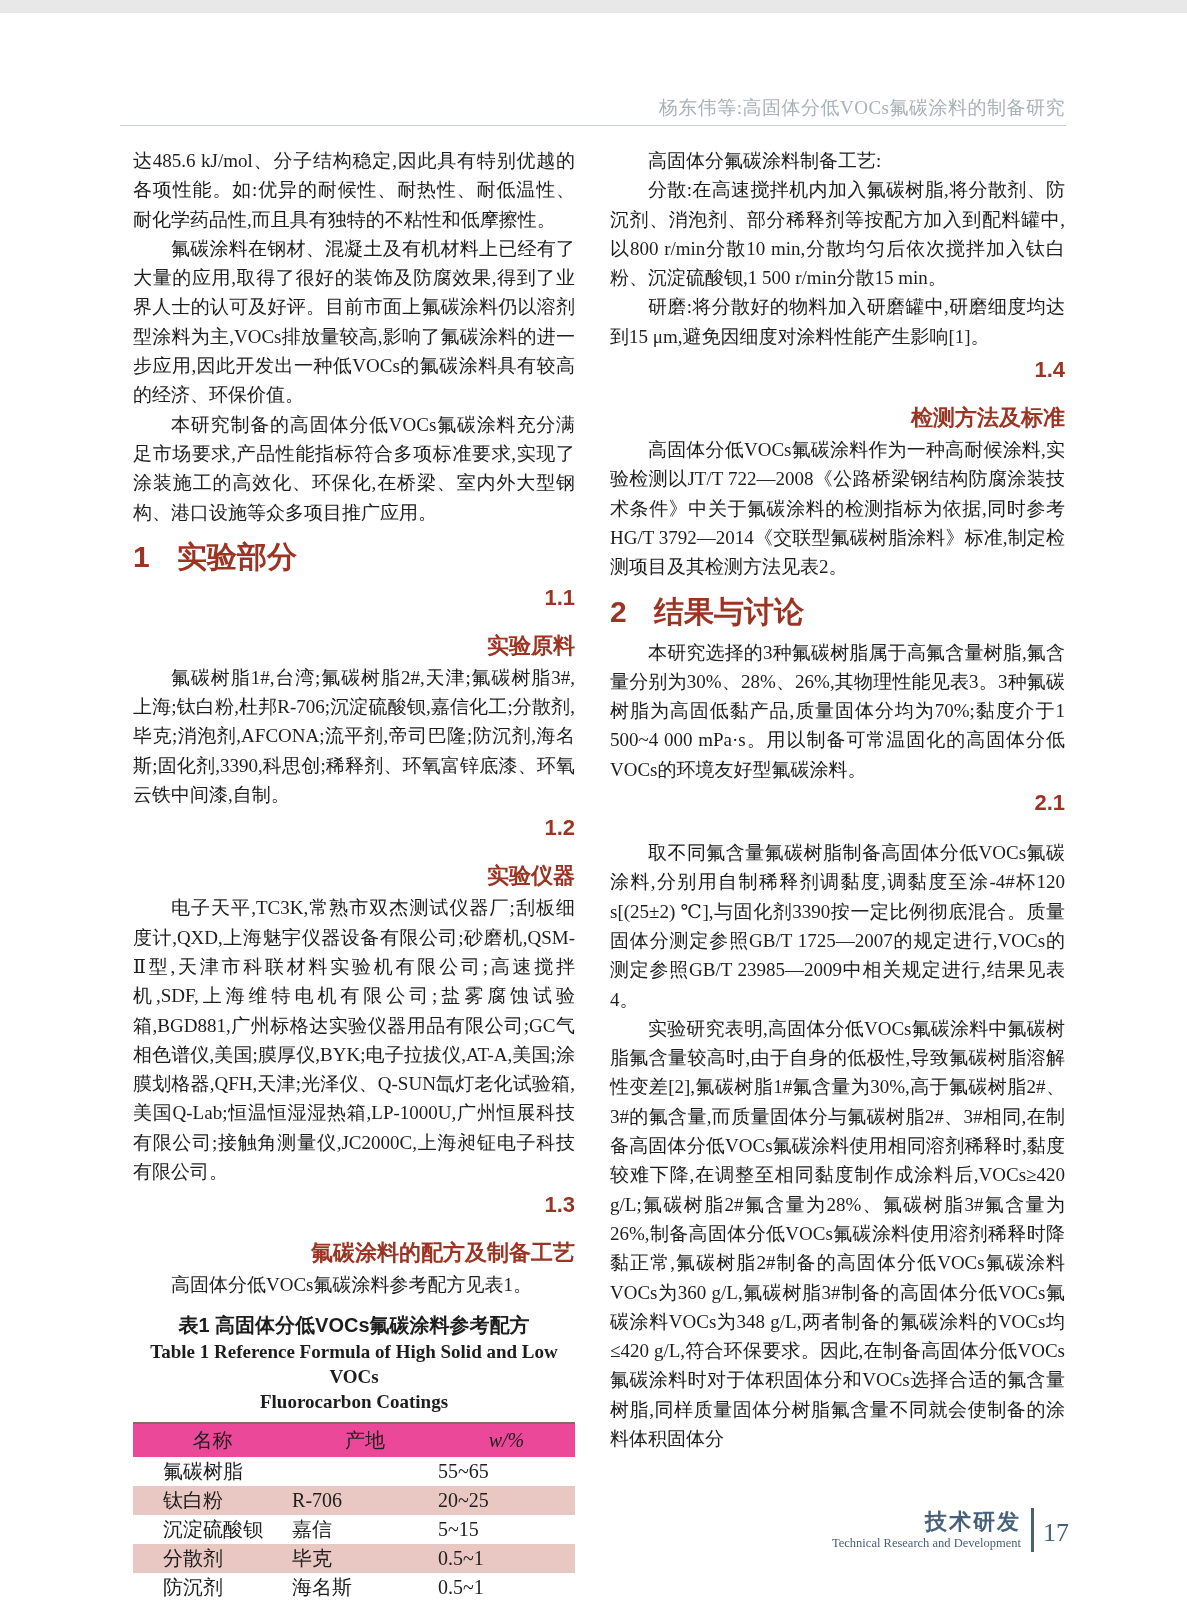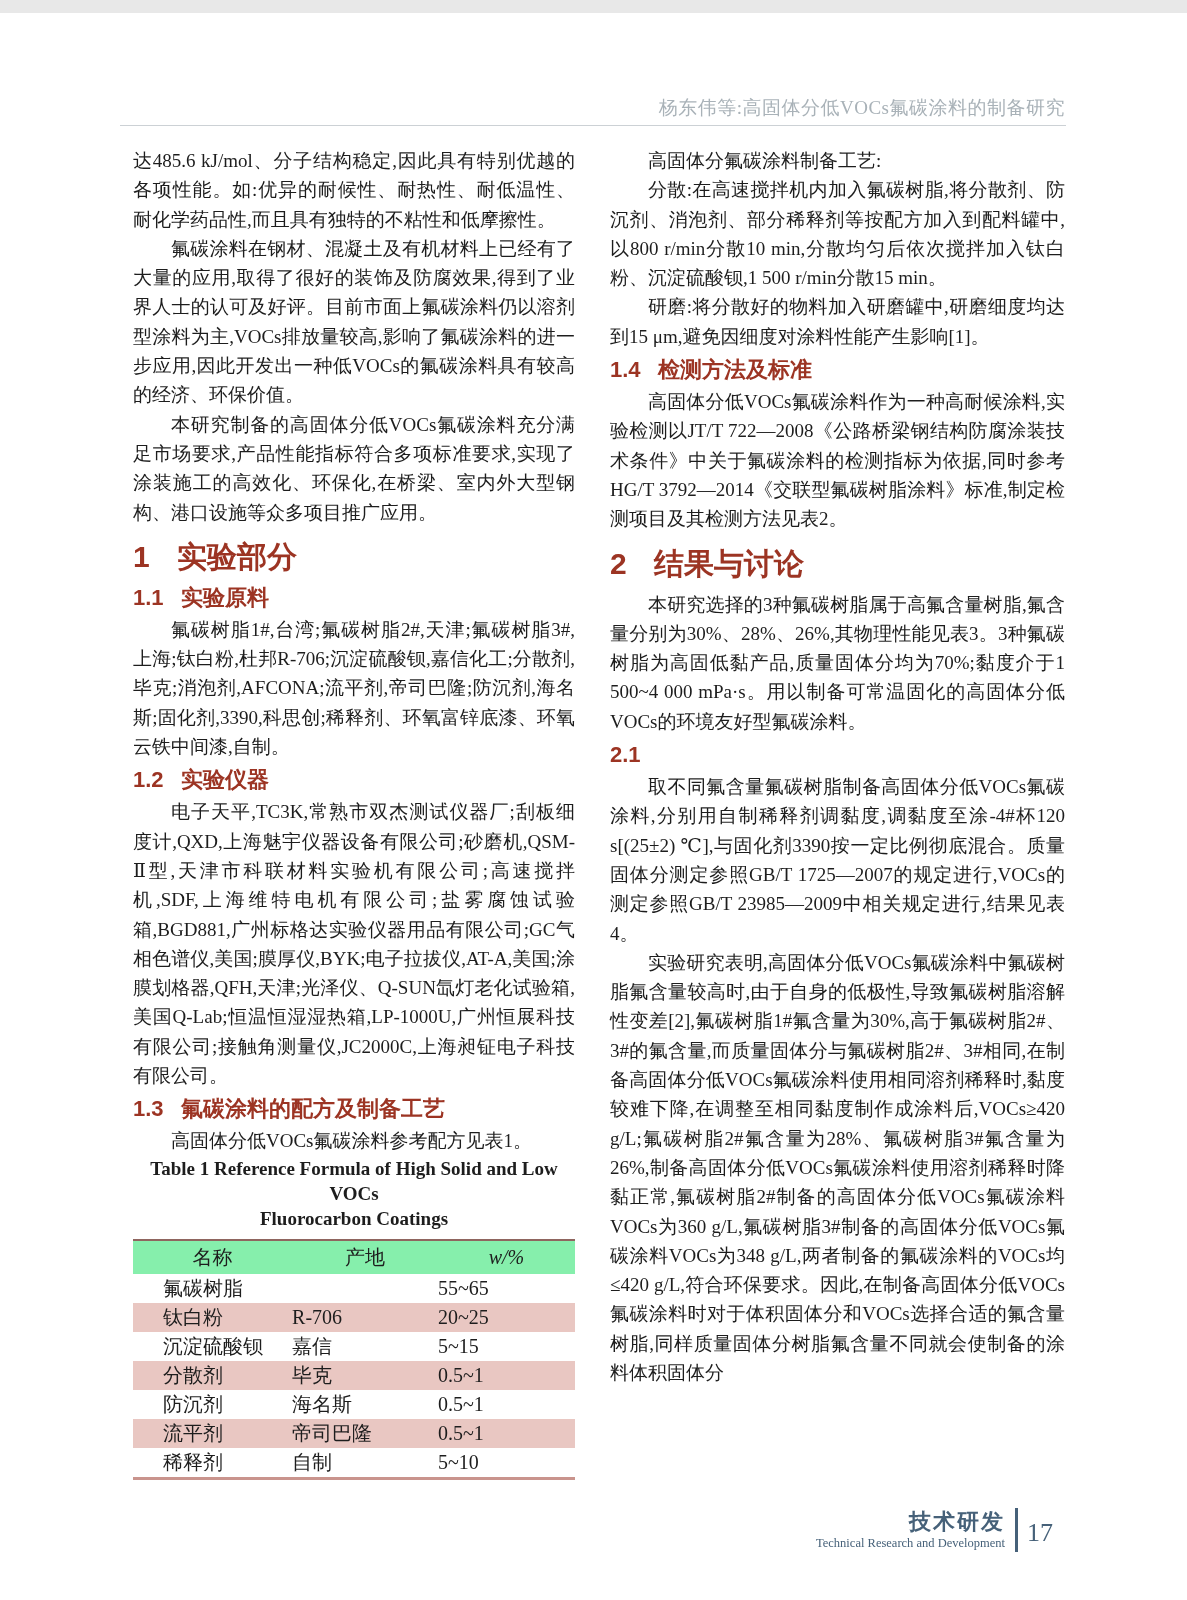--- a/index.html
+++ b/index.html
@@ -27,49 +27,49 @@
   p.body.noindent{text-indent:0;}
   h1.sec{
     display:flex;align-items:baseline;margin:10px 0 6px 0;
     font-family:"Liberation Sans","DejaVu Sans",sans-serif;
     color:#9c3423;font-size:30px;font-weight:bold;line-height:40px;
   }
   h1.sec .num{flex:0 0 44px;}
   h2.sub{
     display:flex;align-items:flex-end;margin:4px 0 2px 0;
     font-family:"Liberation Sans","DejaVu Sans",sans-serif;
-    color:#9c3423;font-size:22px;font-weight:bold;line-height:30px;
+    color:#9c3423;font-size:22px;font-weight:bold;line-height:30px;flex-direction:column;
   }
   h2.sub .num{flex:0 0 48px;}
   h2.sub .ttl{flex:1 1 auto;}
   
   .tbl-cap-zh{
     margin-top:12px;text-align:center;font-family:"Liberation Sans","DejaVu Sans",sans-serif;
     font-size:20px;font-weight:bold;line-height:27px;
   }
   .tbl-cap-en{
     text-align:center;font-size:19px;font-weight:bold;line-height:25px;
   }
   table.formula{
     width:100%;border-collapse:collapse;margin-top:8px;
     border-top:2px solid #8f655f;border-bottom:3px solid #c9948d;
     font-size:20px;
   }
   table.formula th{
-    background:#86efac;font-weight:normal;height:31px;padding:1px 13px;
+    background:#ec4899;font-weight:normal;height:31px;padding:1px 13px;
   }
   table.formula td{height:27px;padding:1px 0;text-align:left;}
   table.formula th:nth-child(1){width:36%;text-align:center;}
   table.formula th:nth-child(2){width:33%;text-align:center;}
   table.formula th:nth-child(3){width:31%;text-align:center;font-style:italic;}
   table.formula td:first-child{text-align:left;padding-left:30px;}
   table.formula tbody tr:nth-child(even){background:#e9c7c2;}
   
   .footer{
-    position:absolute;top:1492px;right:134px;display:flex;align-items:center;color:#466179;
+    position:absolute;top:1492px;right:118px;display:flex;align-items:center;color:#466179;
   }
   .footer .txt{text-align:right;}
   .footer .zh{
     font-family:"Liberation Sans","DejaVu Sans",sans-serif;
     font-size:22px;font-weight:bold;line-height:26px;letter-spacing:2px;
   }
   .footer .en{font-size:12.5px;font-weight:normal;line-height:16px;}
   .footer .bar{width:3px;height:44px;background:#466179;margin:0 9px 0 10px;}
   .footer .pg{font-size:26px;line-height:44px;padding-top:6px;}
 </style>
@@ -102,20 +102,21 @@
       <span class="ttl">实验仪器</span>
     </h2>
     <p class="body">电子天平,TC3K,常熟市双杰测试仪器厂;刮板细度计,QXD,上海魅宇仪器设备有限公司;砂磨机,QSM-Ⅱ型,天津市科联材料实验机有限公司;高速搅拌机,SDF,上海维特电机有限公司;盐雾腐蚀试验箱,BGD881,广州标格达实验仪器用品有限公司;GC气相色谱仪,美国;膜厚仪,BYK;电子拉拔仪,AT-A,美国;涂膜划格器,QFH,天津;光泽仪、Q-SUN氙灯老化试验箱,美国Q-Lab;恒温恒湿湿热箱,LP-1000U,广州恒展科技有限公司;接触角测量仪,JC2000C,上海昶钲电子科技有限公司。</p>
 
     <h2 class="sub">
       <span class="num">1.3</span>
       <span class="ttl">氟碳涂料的配方及制备工艺</span>
     </h2>
     <p class="body">高固体分低VOCs氟碳涂料参考配方见表1。</p>
 
+    <div class="tbl-cap-zh">表1  高固体分低VOCs氟碳涂料参考配方</div>
     <div class="tbl-cap-en">Table 1  Reference Formula of High Solid and Low VOCs</div>
     <div class="tbl-cap-en">Fluorocarbon Coatings</div>
 
     <table class="formula">
       <thead>
         <tr>
           <th>名称</th>
           <th>产地</th>
           <th>w/%</th>
         </tr>

